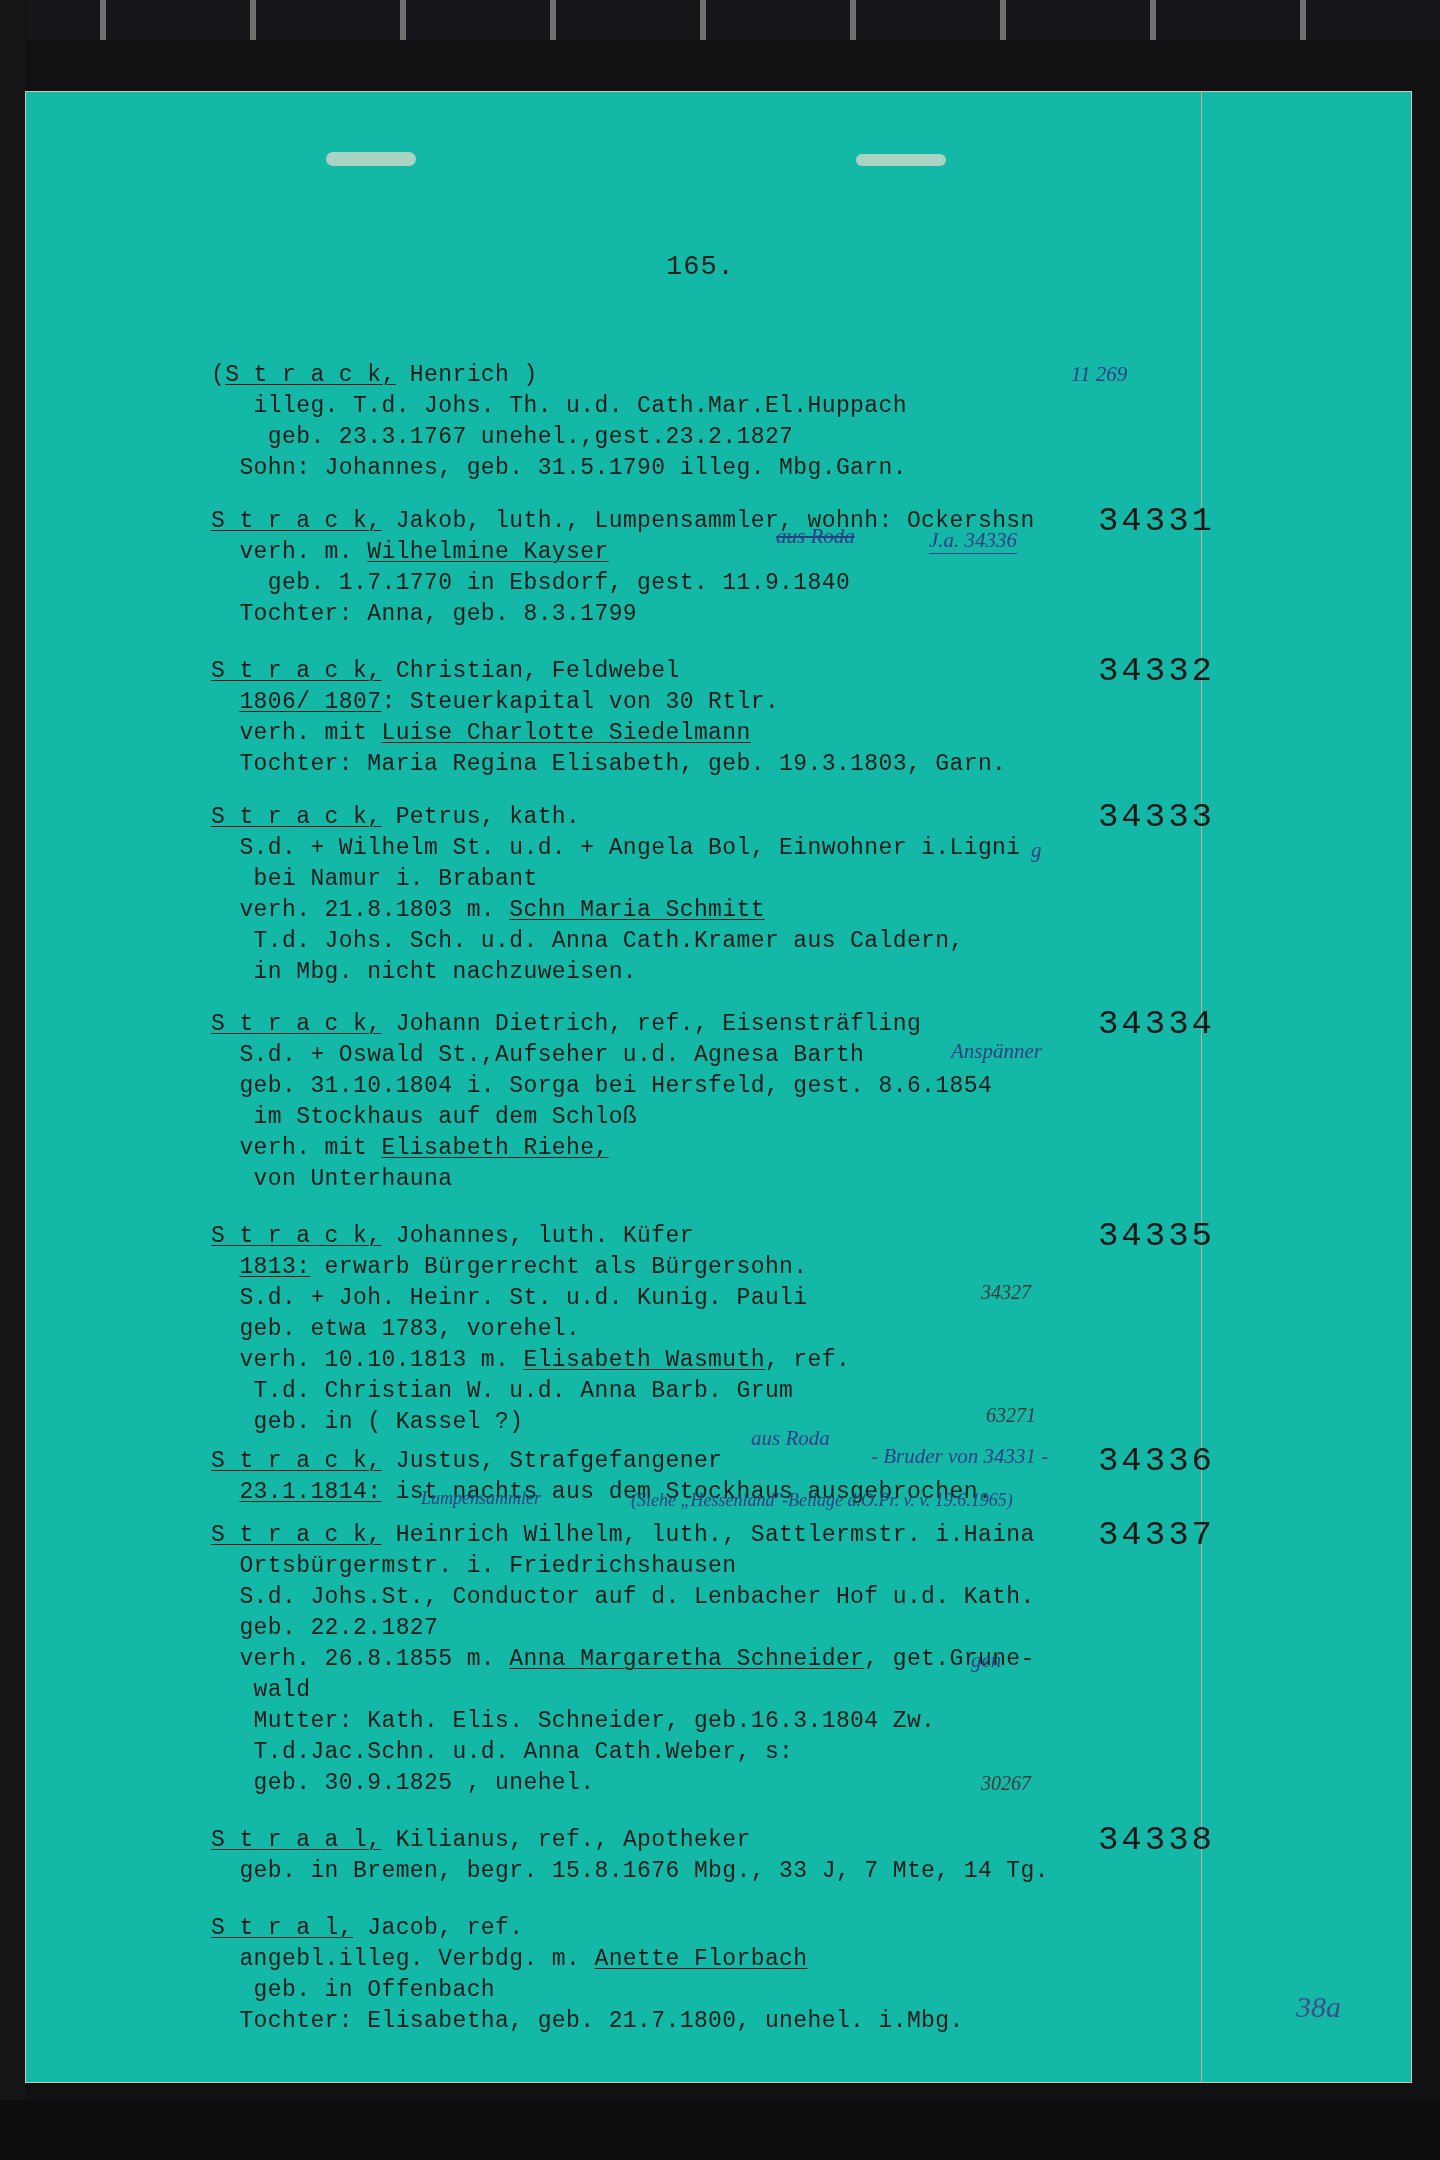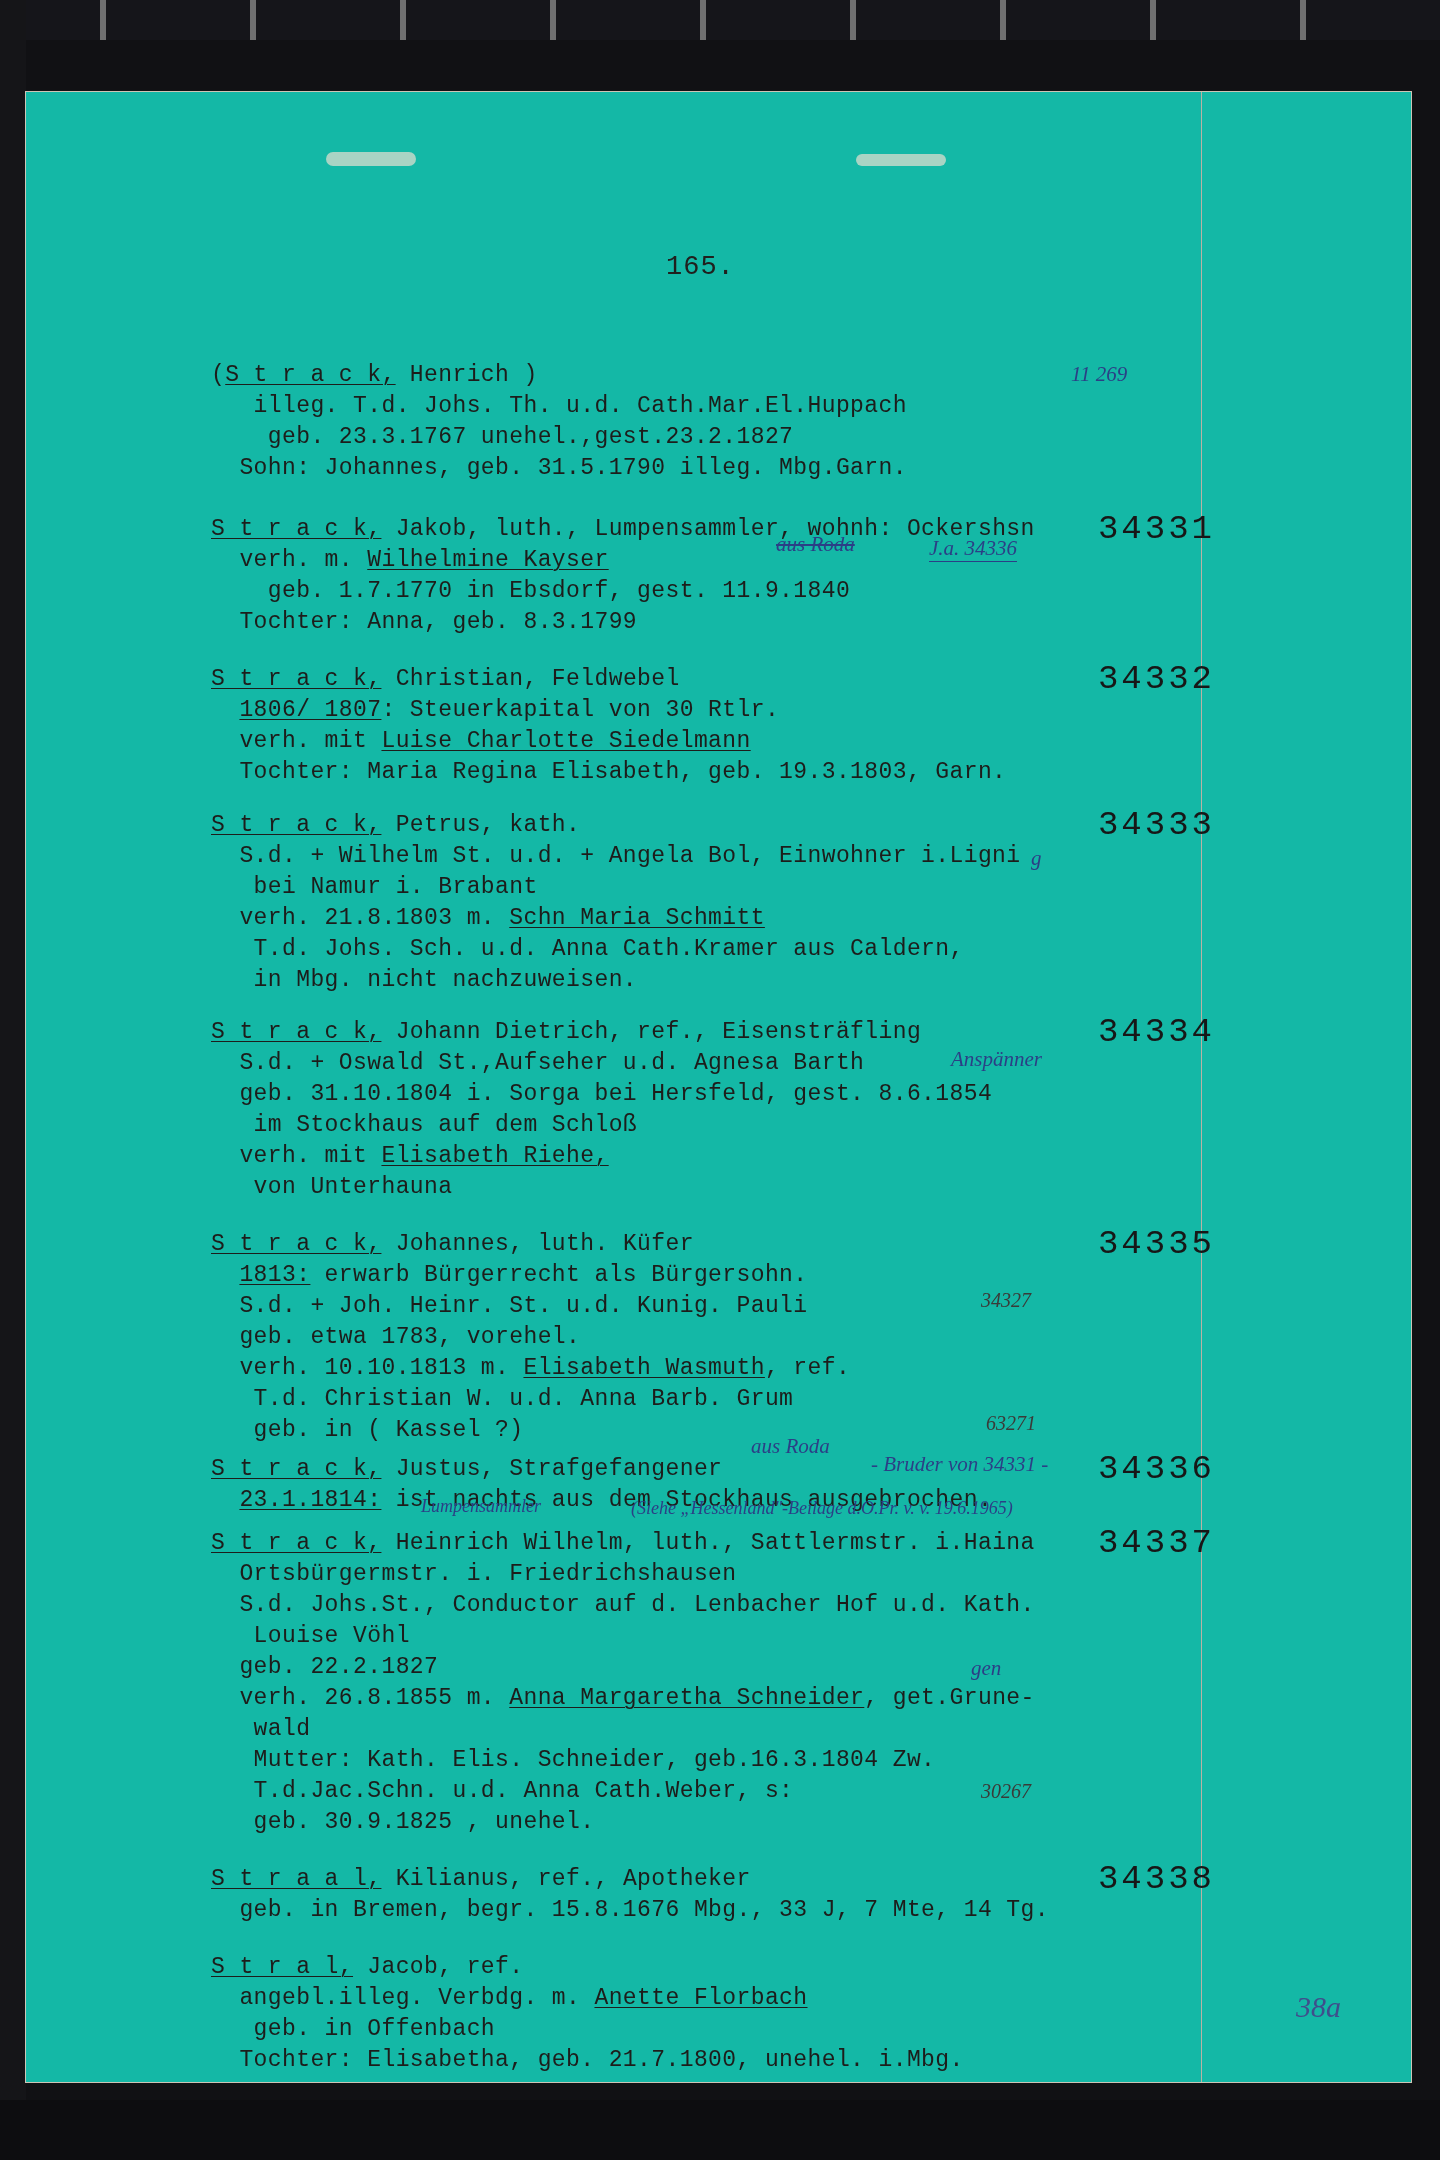--- a/index.html
+++ b/index.html
@@ -102,21 +102,21 @@
 <div class="left-dot" style="top:1978px"></div>
 <div class="bottom-shadow"></div>
 
 <div class="page">
   <div class="page-inner">
     <div class="v-rule"></div>
     <div class="blotch" style="left:300px;top:60px;width:90px;height:14px;"></div>
     <div class="blotch" style="left:830px;top:62px;width:90px;height:12px;"></div>
     <div class="pagenum">165.</div>
     <div class="content" id="content">
-        <div class="entry" style="margin-bottom: 30px;">
+        <div class="entry" style="margin-bottom: 22px;">
           <div class="line">(<span class="u">S t r a c k,</span> Henrich )</div>
           <div class="line">   illeg. T.d. Johs. Th. u.d. Cath.Mar.El.Huppach</div>
           <div class="line">    geb. 23.3.1767 unehel.,gest.23.2.1827</div>
           <div class="line">  Sohn: Johannes, geb. 31.5.1790 illeg. Mbg.Garn.</div>
           <div class="ink" style="left: 860px; top: 2px;">11 269</div>
         </div>
         <div class="entry" style="margin-bottom: 26px;">
           <div class="line"><span class="u">S t r a c k,</span> Jakob, luth., Lumpensammler, wohnh: Ockershsn</div>
           <div class="line">  verh. m. <span class="u">Wilhelmine Kayser</span></div>
           <div class="line">    geb. 1.7.1770 in Ebsdorf, gest. 11.9.1840</div>
@@ -170,21 +170,20 @@
           <div class="idx" style="top: -4px;">34336</div>
           <div class="ink" style="left: 540px; top: -20px;">aus Roda</div>
           <div class="ink" style="left: 660px; top: -2px;">- Bruder von 34331 -</div>
           <div class="ink small" style="left: 210px; top: 42px;">Lumpensammler</div>
           <div class="ink small" style="left: 420px; top: 44px;">(Siehe „Hessenland"-Beilage d.O.Pr. v. v. 19.6.1965)</div>
         </div>
         <div class="entry" style="margin-bottom: 26px;">
           <div class="line"><span class="u">S t r a c k,</span> Heinrich Wilhelm, luth., Sattlermstr. i.Haina</div>
           <div class="line">  Ortsbürgermstr. i. Friedrichshausen</div>
           <div class="line">  S.d. Johs.St., Conductor auf d. Lenbacher Hof u.d. Kath.</div>
-          <div class="line">   Louise Vöhl</div>
           <div class="line">  geb. 22.2.1827</div>
           <div class="line">  verh. 26.8.1855 m. <span class="u">Anna Margaretha Schneider</span>, get.Grune-</div>
           <div class="line">   wald</div>
           <div class="line">   Mutter: Kath. Elis. Schneider, geb.16.3.1804 Zw.</div>
           <div class="line">   T.d.Jac.Schn. u.d. Anna Cath.Weber, s:</div>
           <div class="line">   geb. 30.9.1825 , unehel.</div>
           <div class="idx" style="top: -4px;">34337</div>
           <div class="ink" style="left: 760px; top: 128px;">gen</div>
           <div class="pencil" style="left: 770px; top: 252px;">30267</div>
         </div>

